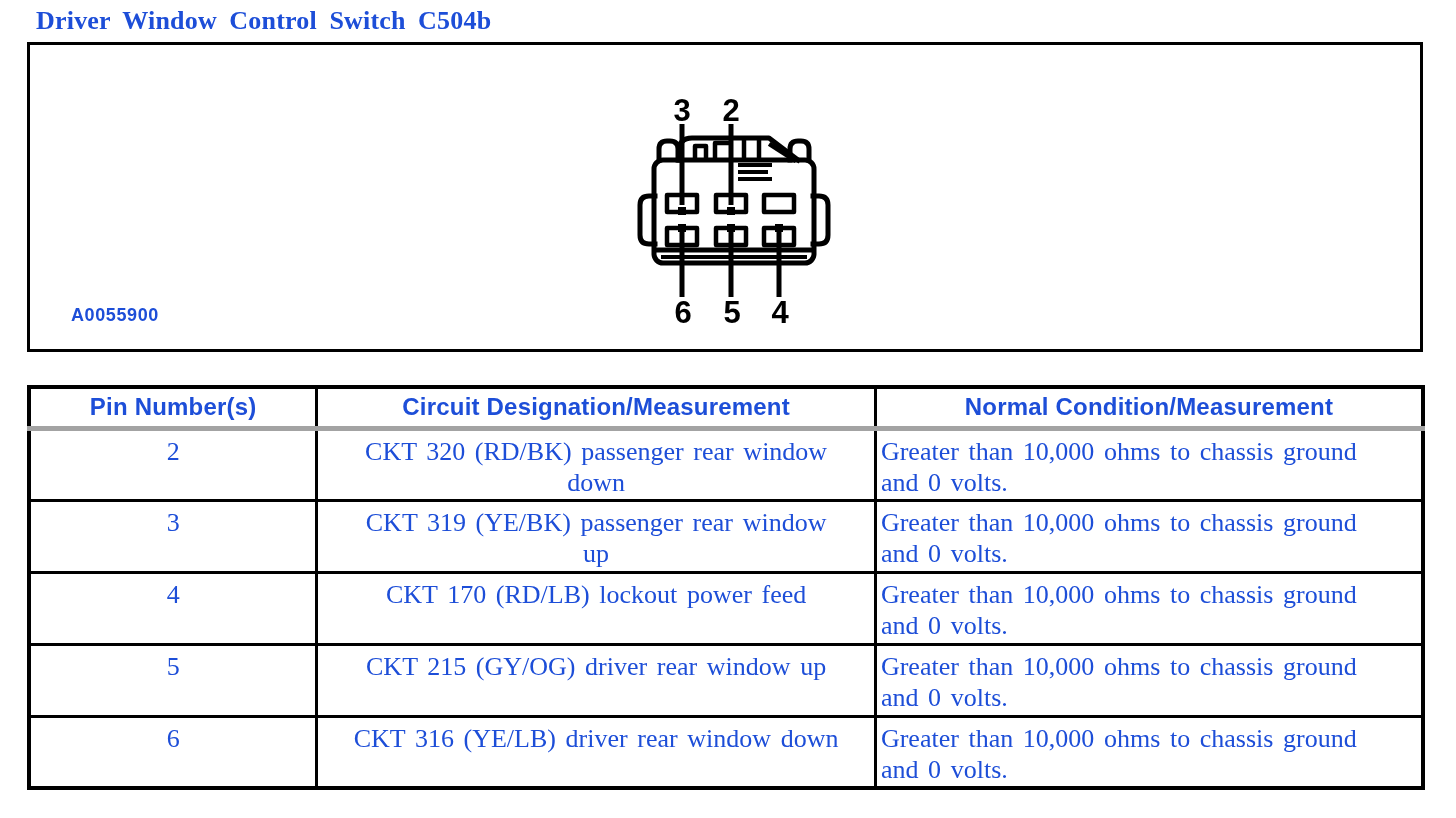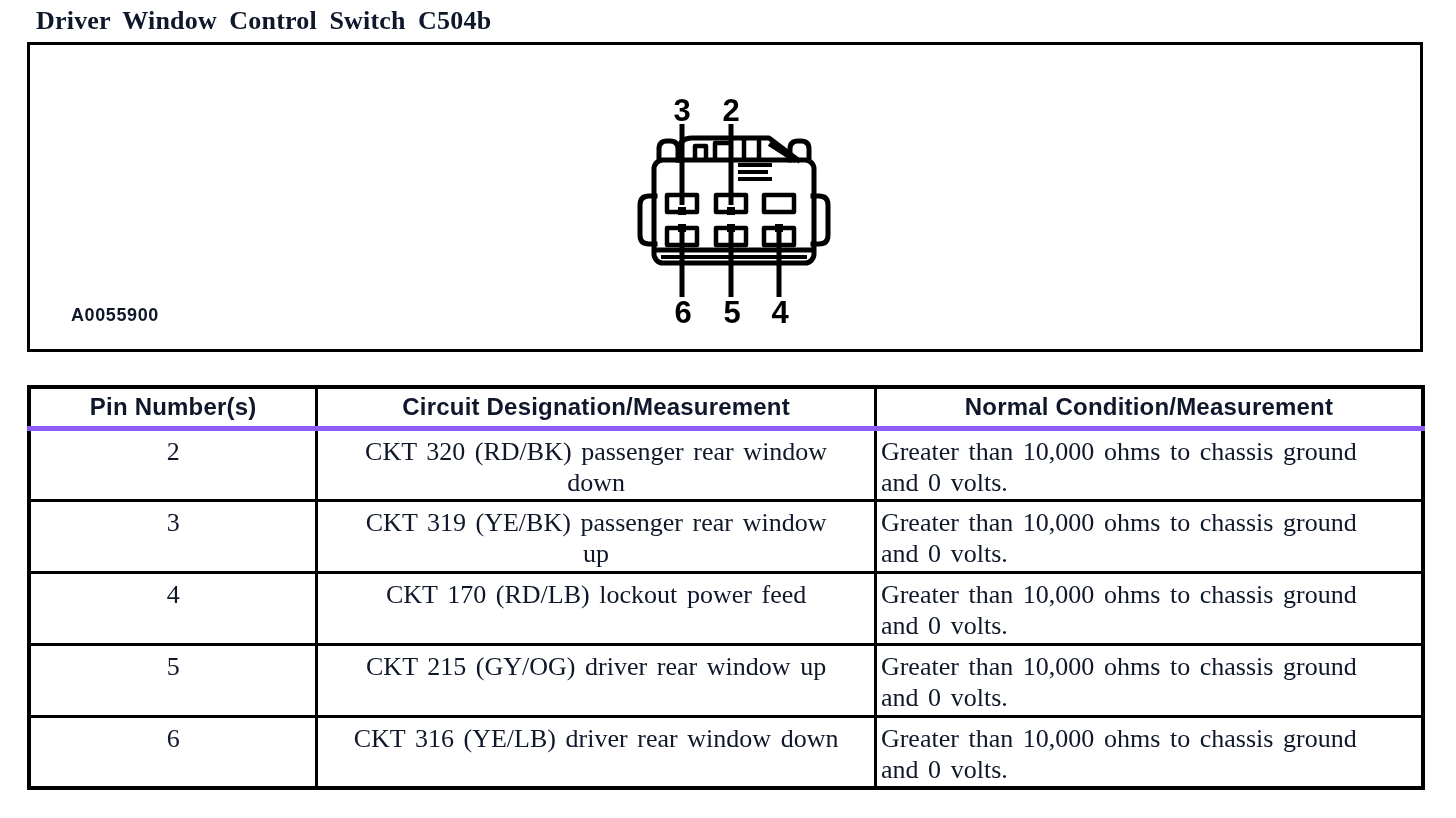--- a/index.html
+++ b/index.html
@@ -1,21 +1,21 @@
 <!DOCTYPE html>
 <html><head>
 <meta charset="utf-8">
 <style>
   html, body { margin: 0; padding: 0; background: #ffffff; }
   .page {
     position: relative;
     width: 1456px;
     height: 818px;
     background: #ffffff;
-    color: #0f172a;
+    color: #1d4ed8;
     overflow: hidden;
     font-family: "Liberation Serif", serif;
   }
   .title {
     position: absolute;
     left: 36px;
     top: 6px;
     margin: 0;
     font-family: "Liberation Serif", serif;
     font-size: 26px;
@@ -56,21 +56,21 @@
     border-collapse: collapse;
     table-layout: fixed;
     border: 4px solid #000;
     background: #fff;
   }
   table.pinout th, table.pinout td {
     border: 3px solid #000;
     box-sizing: border-box;
   }
   table.pinout thead th {
-    border-bottom: 5px solid #8b5cf6;
+    border-bottom: 5px solid #a3a3a3;
     height: 41px;
     font-family: "Liberation Sans", sans-serif;
     font-weight: bold;
     font-size: 24px;
     letter-spacing: 0.2px;
     text-align: center;
     vertical-align: middle;
     padding: 0;
   }
   table.pinout tbody td {

